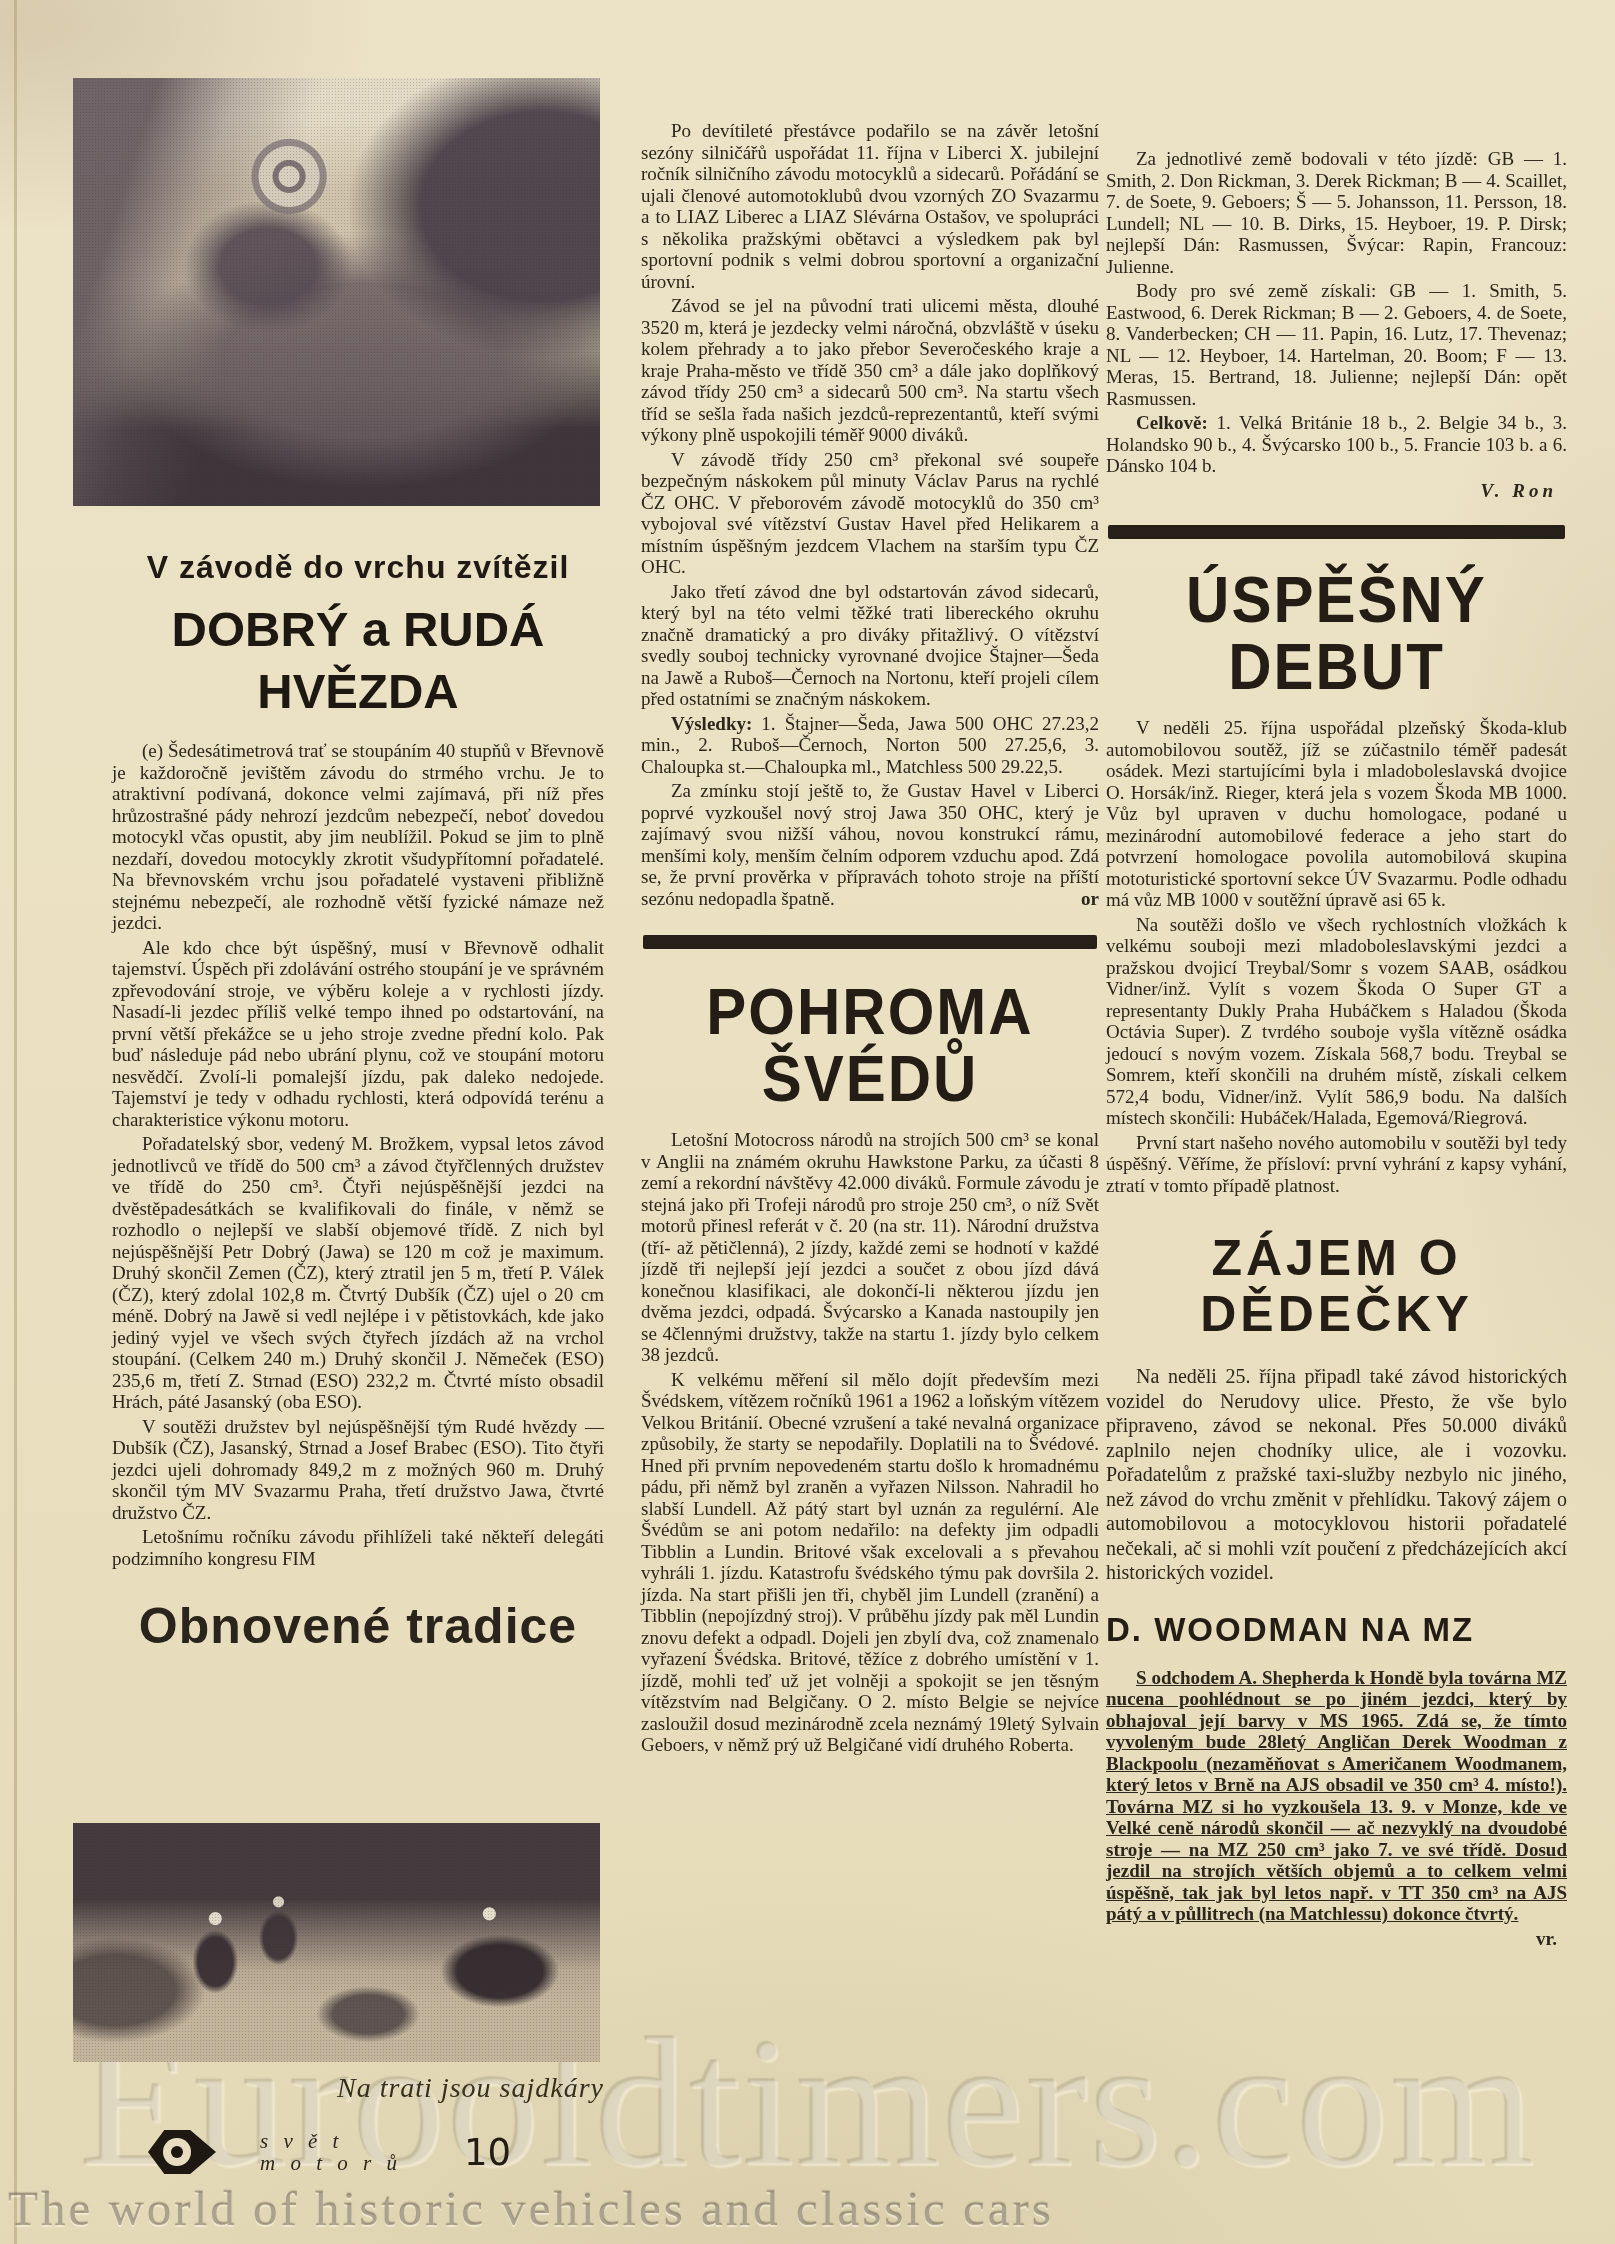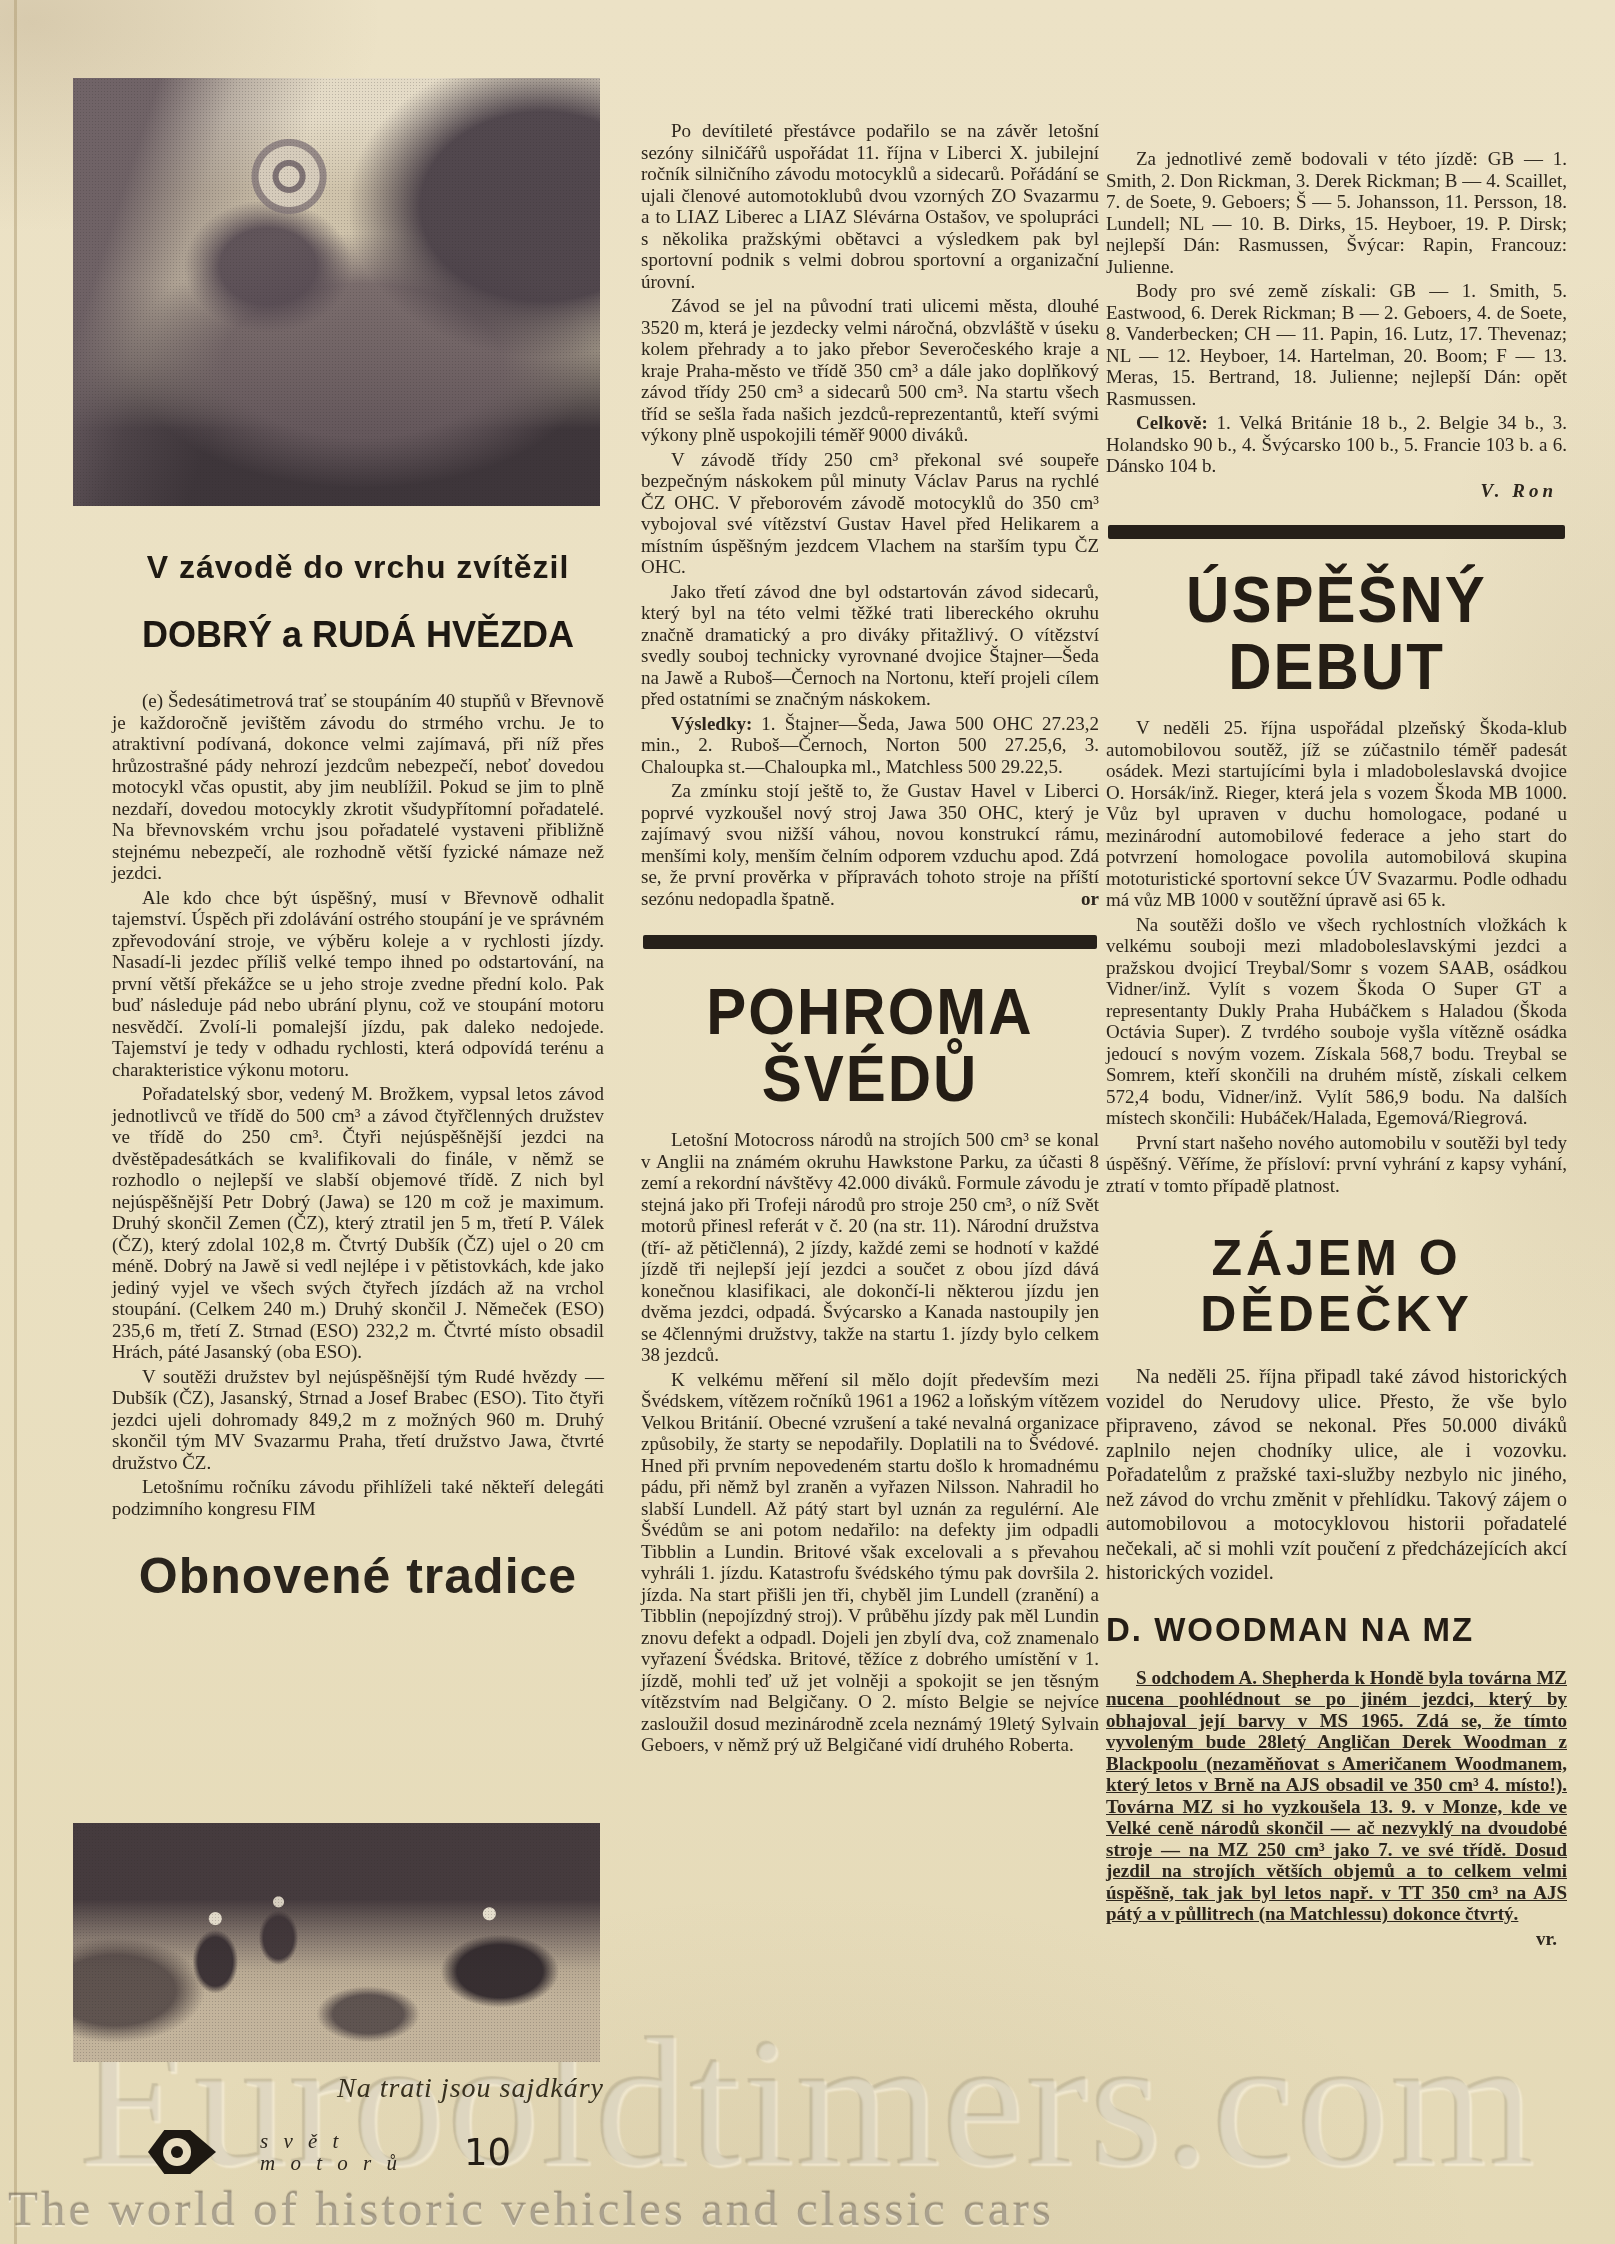--- a/index.html
+++ b/index.html
@@ -17,21 +17,21 @@
   
   .col{position:absolute;color:#2d261d;font-size:19px;line-height:21.5px;text-align:justify;}
   .col p{margin:0 0 3px 0;text-indent:30px;}
   .col-left{left:112px;top:540px;width:492px;}
   .col-mid{left:641px;top:120px;width:458px;}
   .col-right{left:1106px;top:148px;width:461px;}
 
   .kicker{font-family:Liberation Sans, sans-serif;font-weight:bold;
           font-size:32px;line-height:54px;color:#1f1a13;text-align:center;margin:0 0 4px 0;letter-spacing:1px;}
   .headline-xl{font-family:"Liberation Sans","DejaVu Sans",sans-serif;font-weight:bold;
-          font-size:36px;line-height:74px;color:#1d1812;text-align:center;margin:0 0 18px 0;letter-spacing:0px;}
+          font-size:49px;line-height:62px;color:#1d1812;text-align:center;margin:0 0 18px 0;letter-spacing:0px;}
   .headline-big{font-family:"Liberation Sans","DejaVu Sans",sans-serif;font-weight:bold;
           font-size:60px;line-height:62px;color:#241d15;text-align:center;margin:0 0 26px 0;letter-spacing:2px;
           transform:scaleY(1.08);transform-origin:top;}
   .headline-mid{font-family:"Liberation Sans","DejaVu Sans",sans-serif;font-weight:bold;
           font-size:50px;line-height:56px;color:#241d15;text-align:center;margin:34px 0 22px 0;letter-spacing:4px;}
   .headline-small{font-family:"Liberation Sans","DejaVu Sans",sans-serif;font-weight:bold;
           font-size:33px;line-height:38px;color:#241d15;margin:26px 0 18px 0;letter-spacing:2px;}
   .subhead{font-family:"Liberation Sans","DejaVu Sans",sans-serif;font-weight:bold;
           font-size:50px;line-height:54px;color:#2a241c;text-align:center;margin:30px 0 0 0;letter-spacing:1px;}
 

